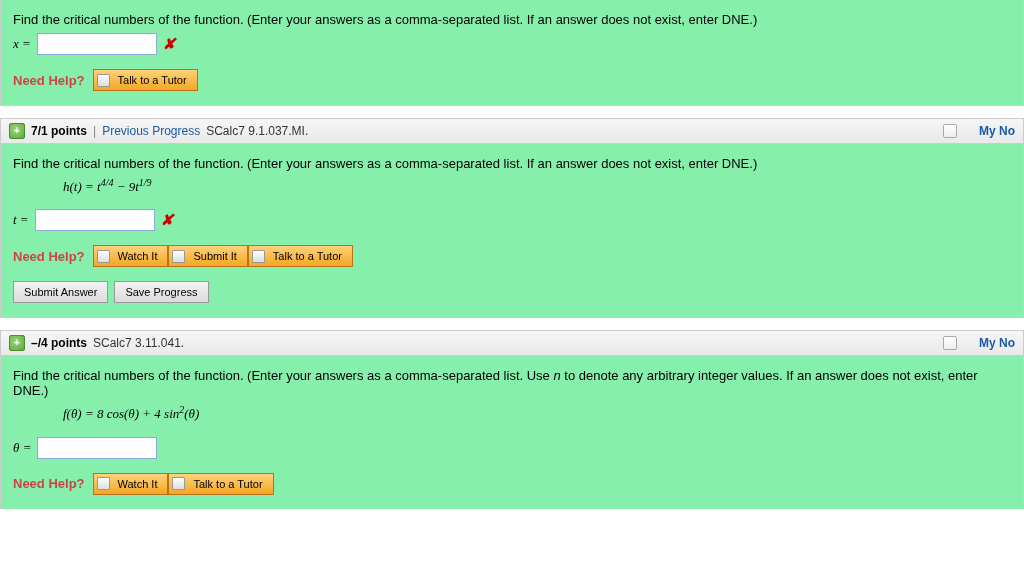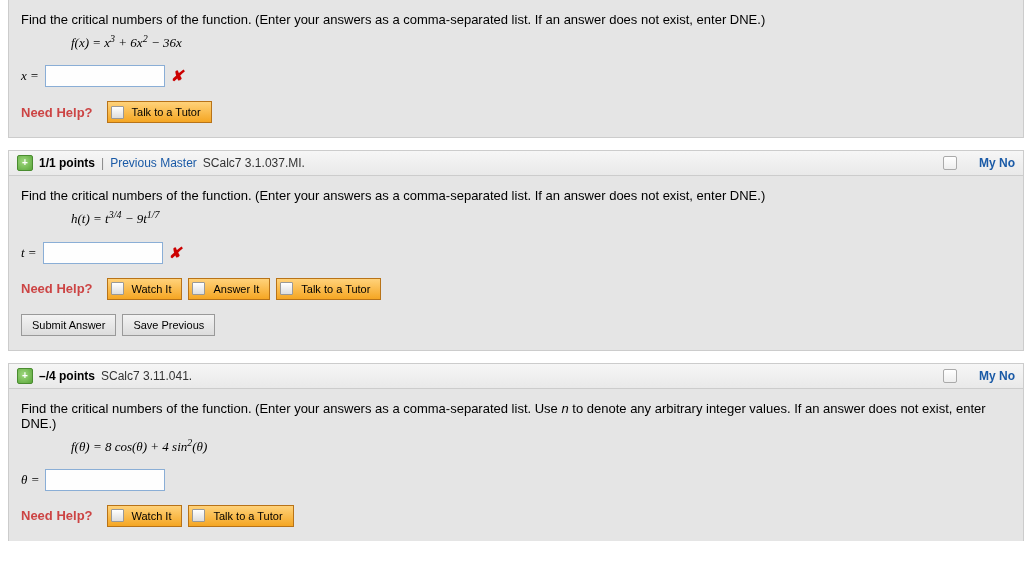--- a/index.html
+++ b/index.html
@@ -5,22 +5,22 @@
 body {
   margin: 0;
   padding: 0;
   font-family: Arial, Helvetica, sans-serif;
   font-size: 13px;
   background: #fff;
   color: #000;
 }
 .question-block {
   border: 1px solid #ccc;
-  margin: 0 0 12px 8px;
-  background: #e5e5e5;
+  margin: 0 0 12px 0;
+  background: #86efac;
 }
 .question-body {
   padding: 8px 12px 14px 12px;
 }
 .question-header {
   background: linear-gradient(#f6f6f6,#e9e9e9);
   border-bottom: 1px solid #ccc;
   padding: 4px 8px;
   font-size: 12px;
   display: flex;
@@ -108,21 +108,20 @@
   font-size: 15px;
 }
 .need-help {
   color: #c44;
   font-weight: bold;
   margin-right: 8px;
 }
 .help-row {
   display: flex;
   align-items: center;
-  gap: 6px;
 }
 .help-btn {
   display: inline-flex;
   align-items: center;
   justify-content: flex-end;
   height: 20px;
   padding: 0 10px;
   background: linear-gradient(#ffd27a,#f5a623);
   border: 1px solid #b87318;
   font-size: 11px;
@@ -160,72 +159,71 @@
 .no-top-border {
   border-top: none;
 }
 </style>
 </head>
 <body>
 
 <div class="question-block no-top-border">
   <div class="question-body">
     <div class="prompt">Find the critical numbers of the function. (Enter your answers as a comma-separated list. If an answer does not exist, enter DNE.)</div>
-    <div class="formula">f(x) = x<span class="sup">3</span> + 6x<span class="sup">2</span> − 36x</div>
     <div class="answer-line">
       <span>x =</span>
       <input class="answer-input" type="text" style="">
       <span class="x-mark">✘</span>
     </div>
     <div class="help-row">
       <span class="need-help">Need Help?</span>
       <div class="help-btn">
           <span>Talk to a Tutor</span>
         </div>
     </div>
   </div>
 </div>
 
 <div class="question-block">
   <div class="question-header">
     <div class="header-left">
       <span class="expand-icon">+</span>
-      <span class="points">1/1 points</span>
+      <span class="points">7/1 points</span>
       <span class="sep">|</span>
-      <span class="prev-answers">Previous Master</span>
-      <span class="source">SCalc7 3.1.037.MI.</span>
+      <span class="prev-answers">Previous Progress</span>
+      <span class="source">SCalc7 9.1.037.MI.</span>
     </div>
     <div class="my-notes">
       <span class="notes-box"></span>
       <span>My No</span>
     </div>
   </div>
   <div class="question-body">
     <div class="prompt">Find the critical numbers of the function. (Enter your answers as a comma-separated list. If an answer does not exist, enter DNE.)</div>
-    <div class="formula">h(t) = t<span class="sup">3/4</span> − 9t<span class="sup">1/7</span></div>
+    <div class="formula">h(t) = t<span class="sup">4/4</span> − 9t<span class="sup">1/9</span></div>
     <div class="answer-line">
       <span>t =</span>
       <input class="answer-input" type="text" style="">
       <span class="x-mark">✘</span>
     </div>
     <div class="help-row">
       <span class="need-help">Need Help?</span>
       <div class="help-btn">
           <span>Watch It</span>
         </div>
       <div class="help-btn">
-          <span>Answer It</span>
+          <span>Submit It</span>
         </div>
       <div class="help-btn">
           <span>Talk to a Tutor</span>
         </div>
     </div>
     <div class="action-row">
       <button class="gray-btn">Submit Answer</button>
-      <button class="gray-btn">Save Previous</button>
+      <button class="gray-btn">Save Progress</button>
     </div>
   </div>
 </div>
 
 <div class="question-block" style="border-bottom:none;margin-bottom:0">
   <div class="question-header">
     <div class="header-left">
       <span class="expand-icon">+</span>
       <span class="points">–/4 points</span>
       <span class="source">SCalc7 3.11.041.</span>

